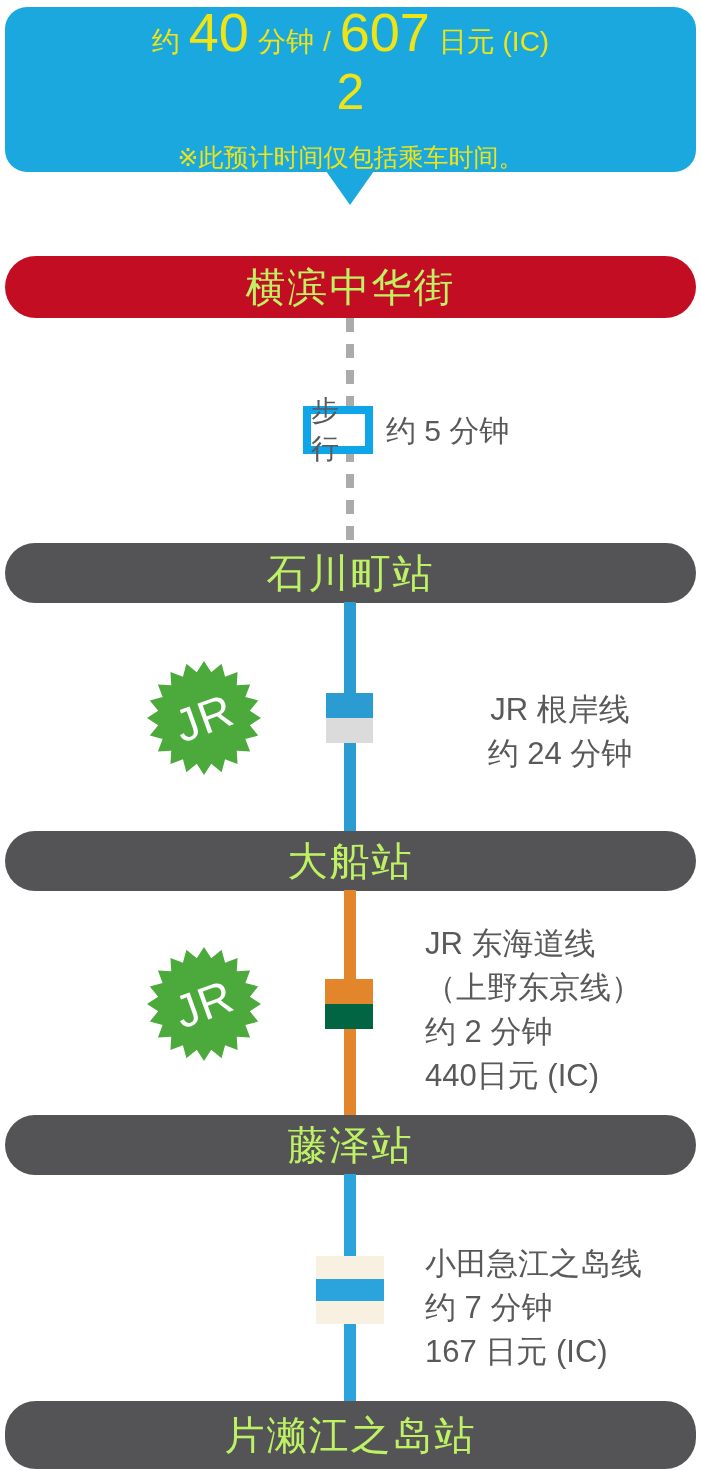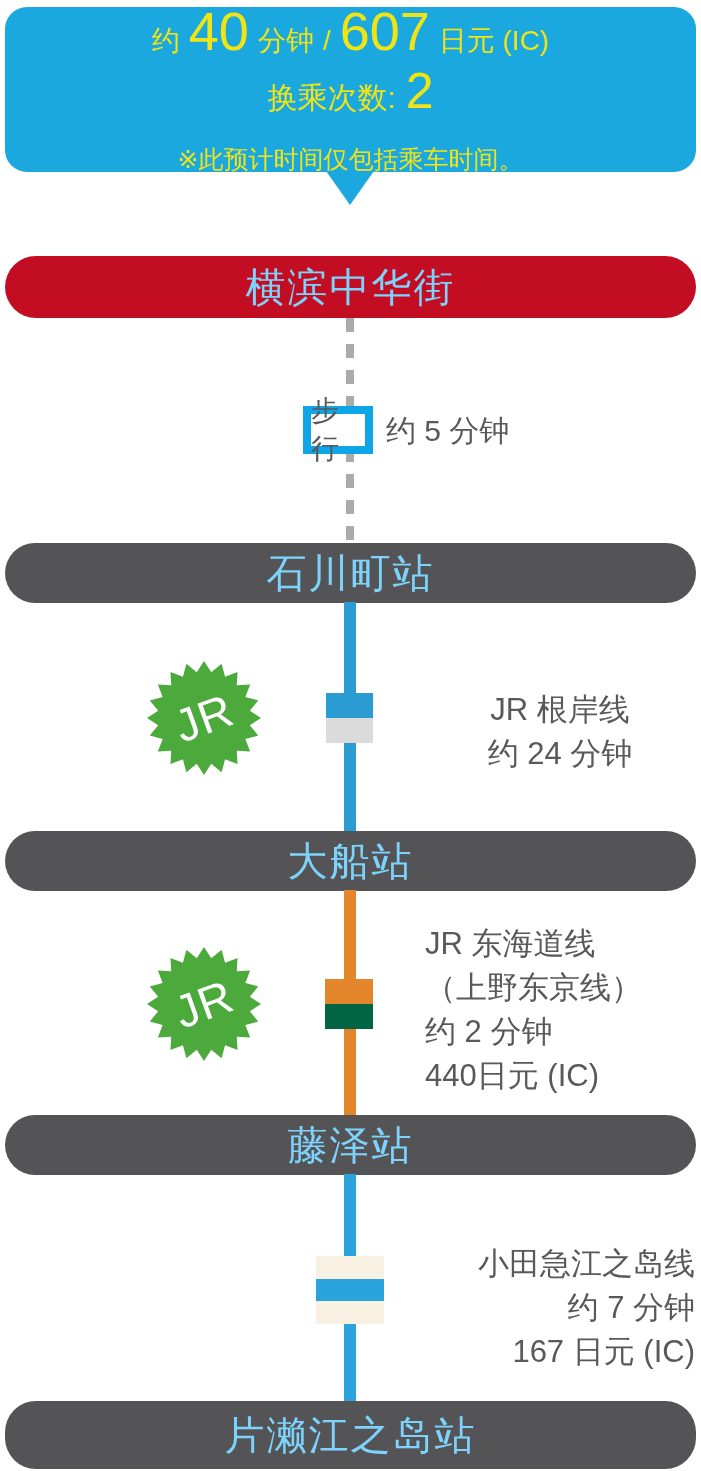--- a/index.html
+++ b/index.html
@@ -30,21 +30,21 @@
   .b-line1 .lg{font-size:54px;line-height:54px;}
   .b-line2{display:flex;align-items:baseline;column-gap:10px;}
   .b-line2 .sm2{font-size:30px;}
   .b-line2 .lg2{font-size:50px;line-height:50px;}
   .b-note{font-size:25px;margin-top:18px;}
   
   .pill{
     position:absolute;left:5px;width:691px;height:60px;
     border-radius:31px;
     display:flex;align-items:center;justify-content:center;
-    color:#7dd3fc;font-size:40px;letter-spacing:2px;
+    color:#bef264;font-size:40px;letter-spacing:2px;
   }
   .pill.origin{top:256px;height:62px;background:var(--origin-red,#C30D23);}
   .pill.st1{top:543px;background:var(--station-gray,#545456);}
   .pill.st2{top:831px;background:var(--station-gray,#545456);}
   .pill.st3{top:1115px;background:var(--station-gray,#545456);}
   .pill.st4{top:1401px;height:68px;background:var(--station-gray,#545456);}
   
   .walk-line{
     position:absolute;left:346px;top:318px;width:8px;height:226px;
     background:repeating-linear-gradient(to bottom,
@@ -90,38 +90,37 @@
     color:#ffffff;font-size:46px;font-weight:400;letter-spacing:1px;
   }
   
   .seg-text{
     position:absolute;left:425px;width:270px;
     font-size:31px;line-height:44px;color:var(--text-gray,#595959);
     white-space:nowrap;
   }
   .seg-text.t1{top:688px;text-align:center;}
   .seg-text.t2{top:922px;}
-  .seg-text.t3{top:1242px;text-align:right;}
+  .seg-text.t3{top:1242px;}
 </style>
 </head>
 <body>
 
 <div class="stage">
 
   <section class="bubble">
     <div class="b-line1">
       <span class="sm">约</span>
       <span class="lg">40</span>
       <span class="sm">分钟</span>
       <span class="sm">/</span>
       <span class="lg">607</span>
       <span class="sm">日元 (IC)</span>
     </div>
     <div class="b-line2">
-      <span class="sm2">换乘次数:</span>
       <span class="lg2">2</span>
     </div>
     <div class="b-note">※此预计时间仅包括乘车时间。</div>
   </section>
   <div class="bubble-tail"></div>
 
   <div class="pill origin">
     <span>横滨中华街</span>
   </div>
 

